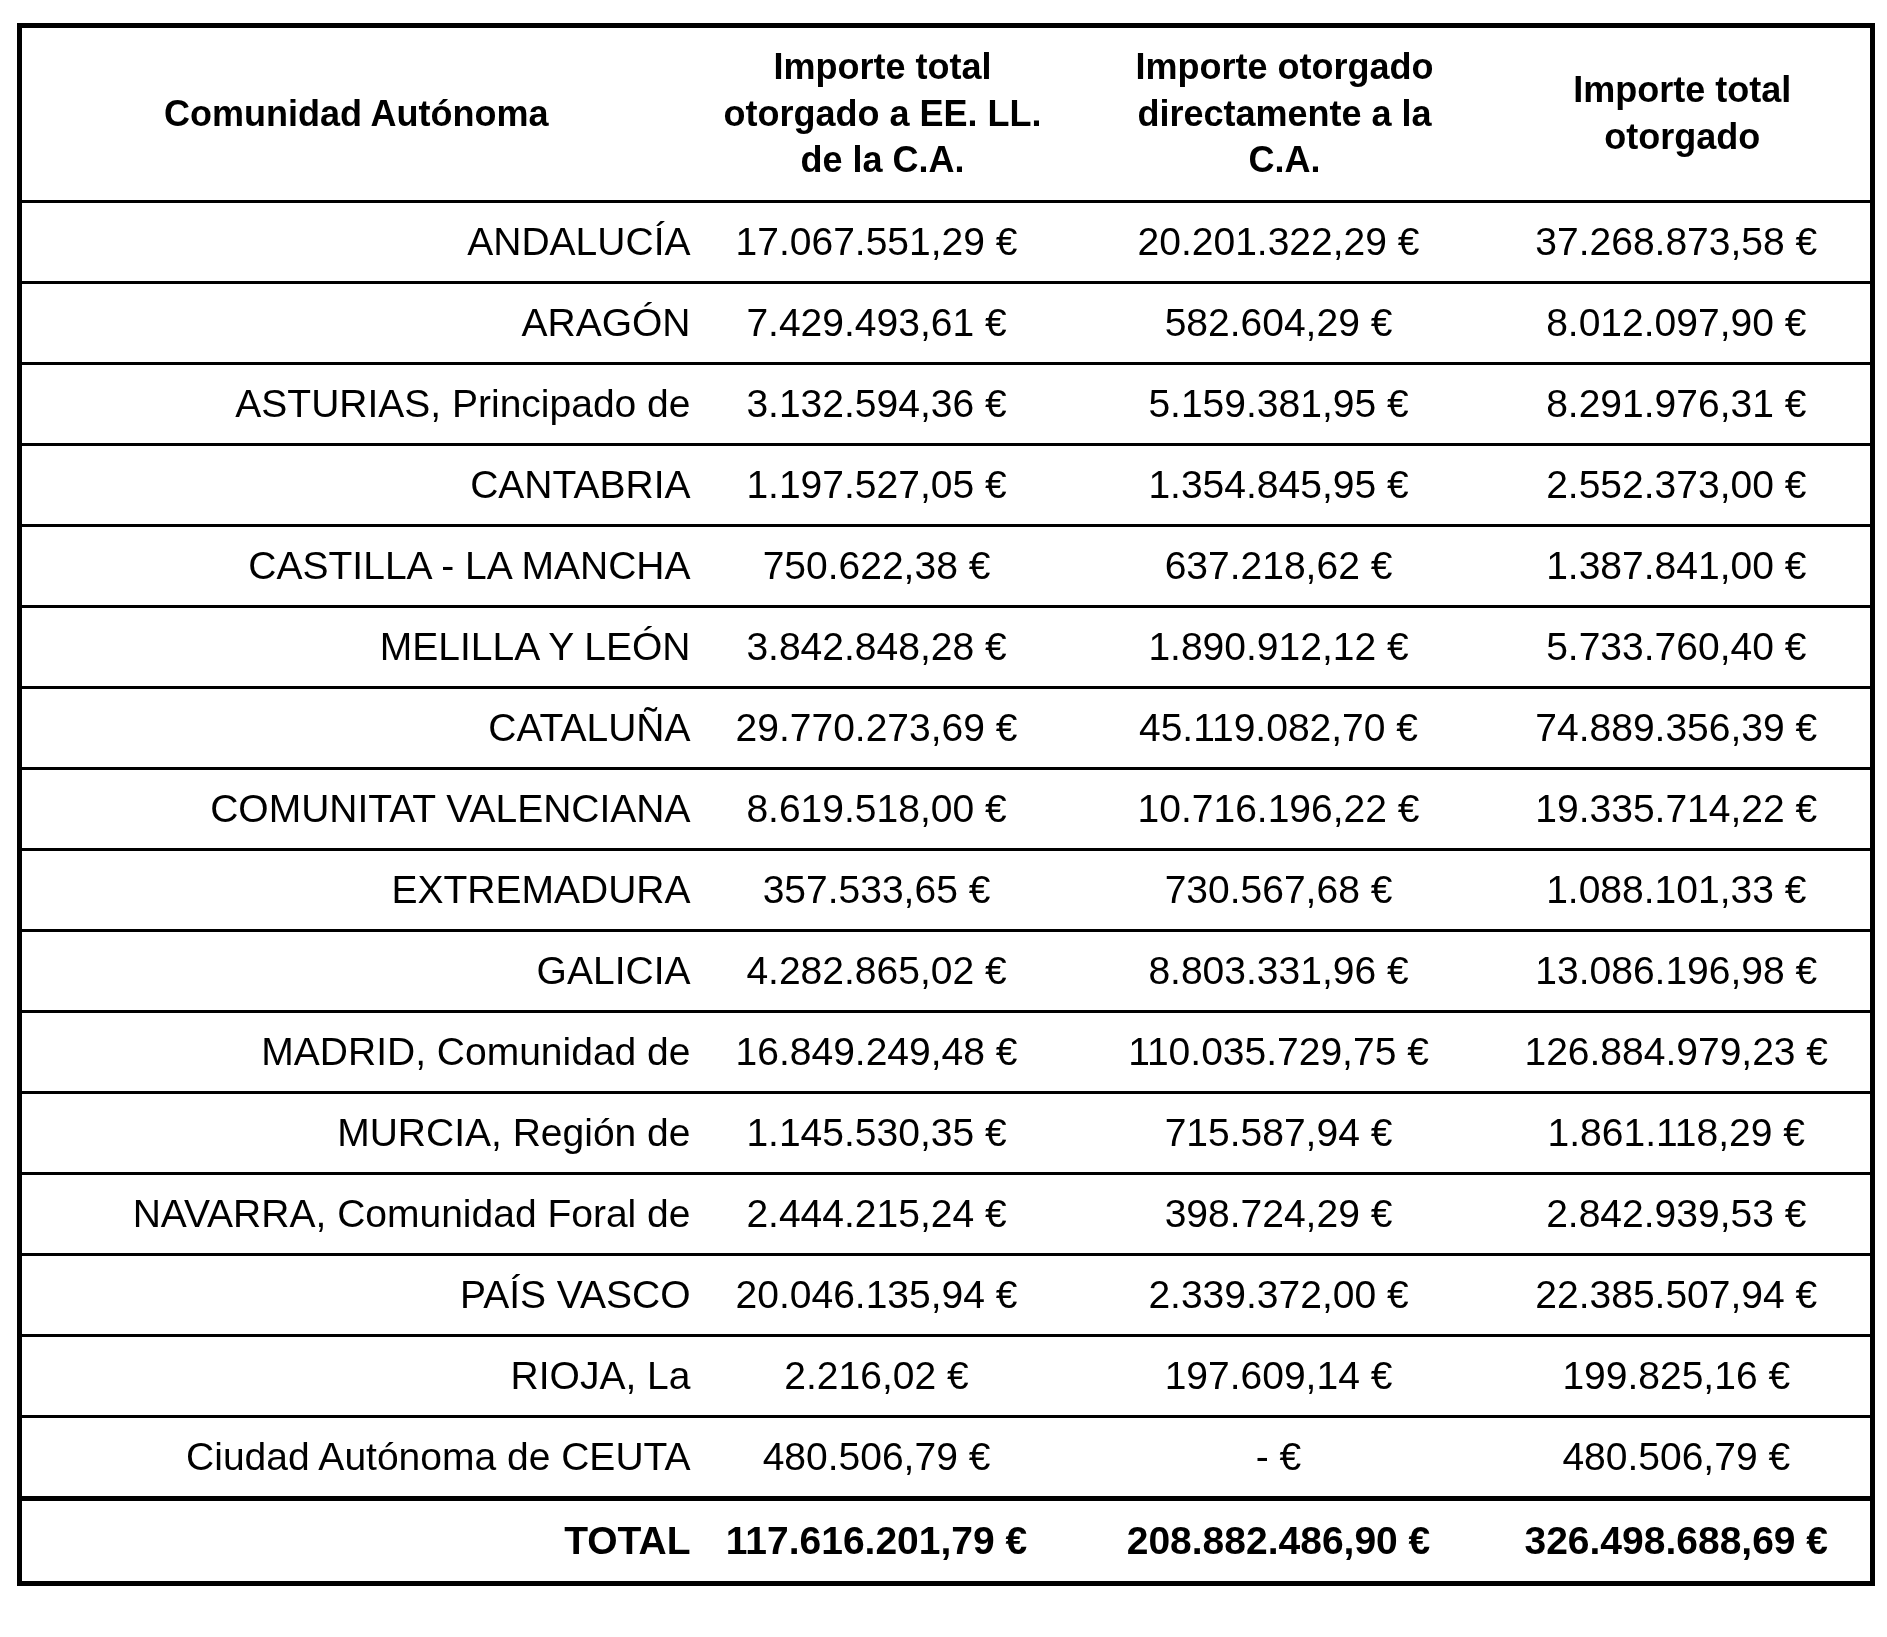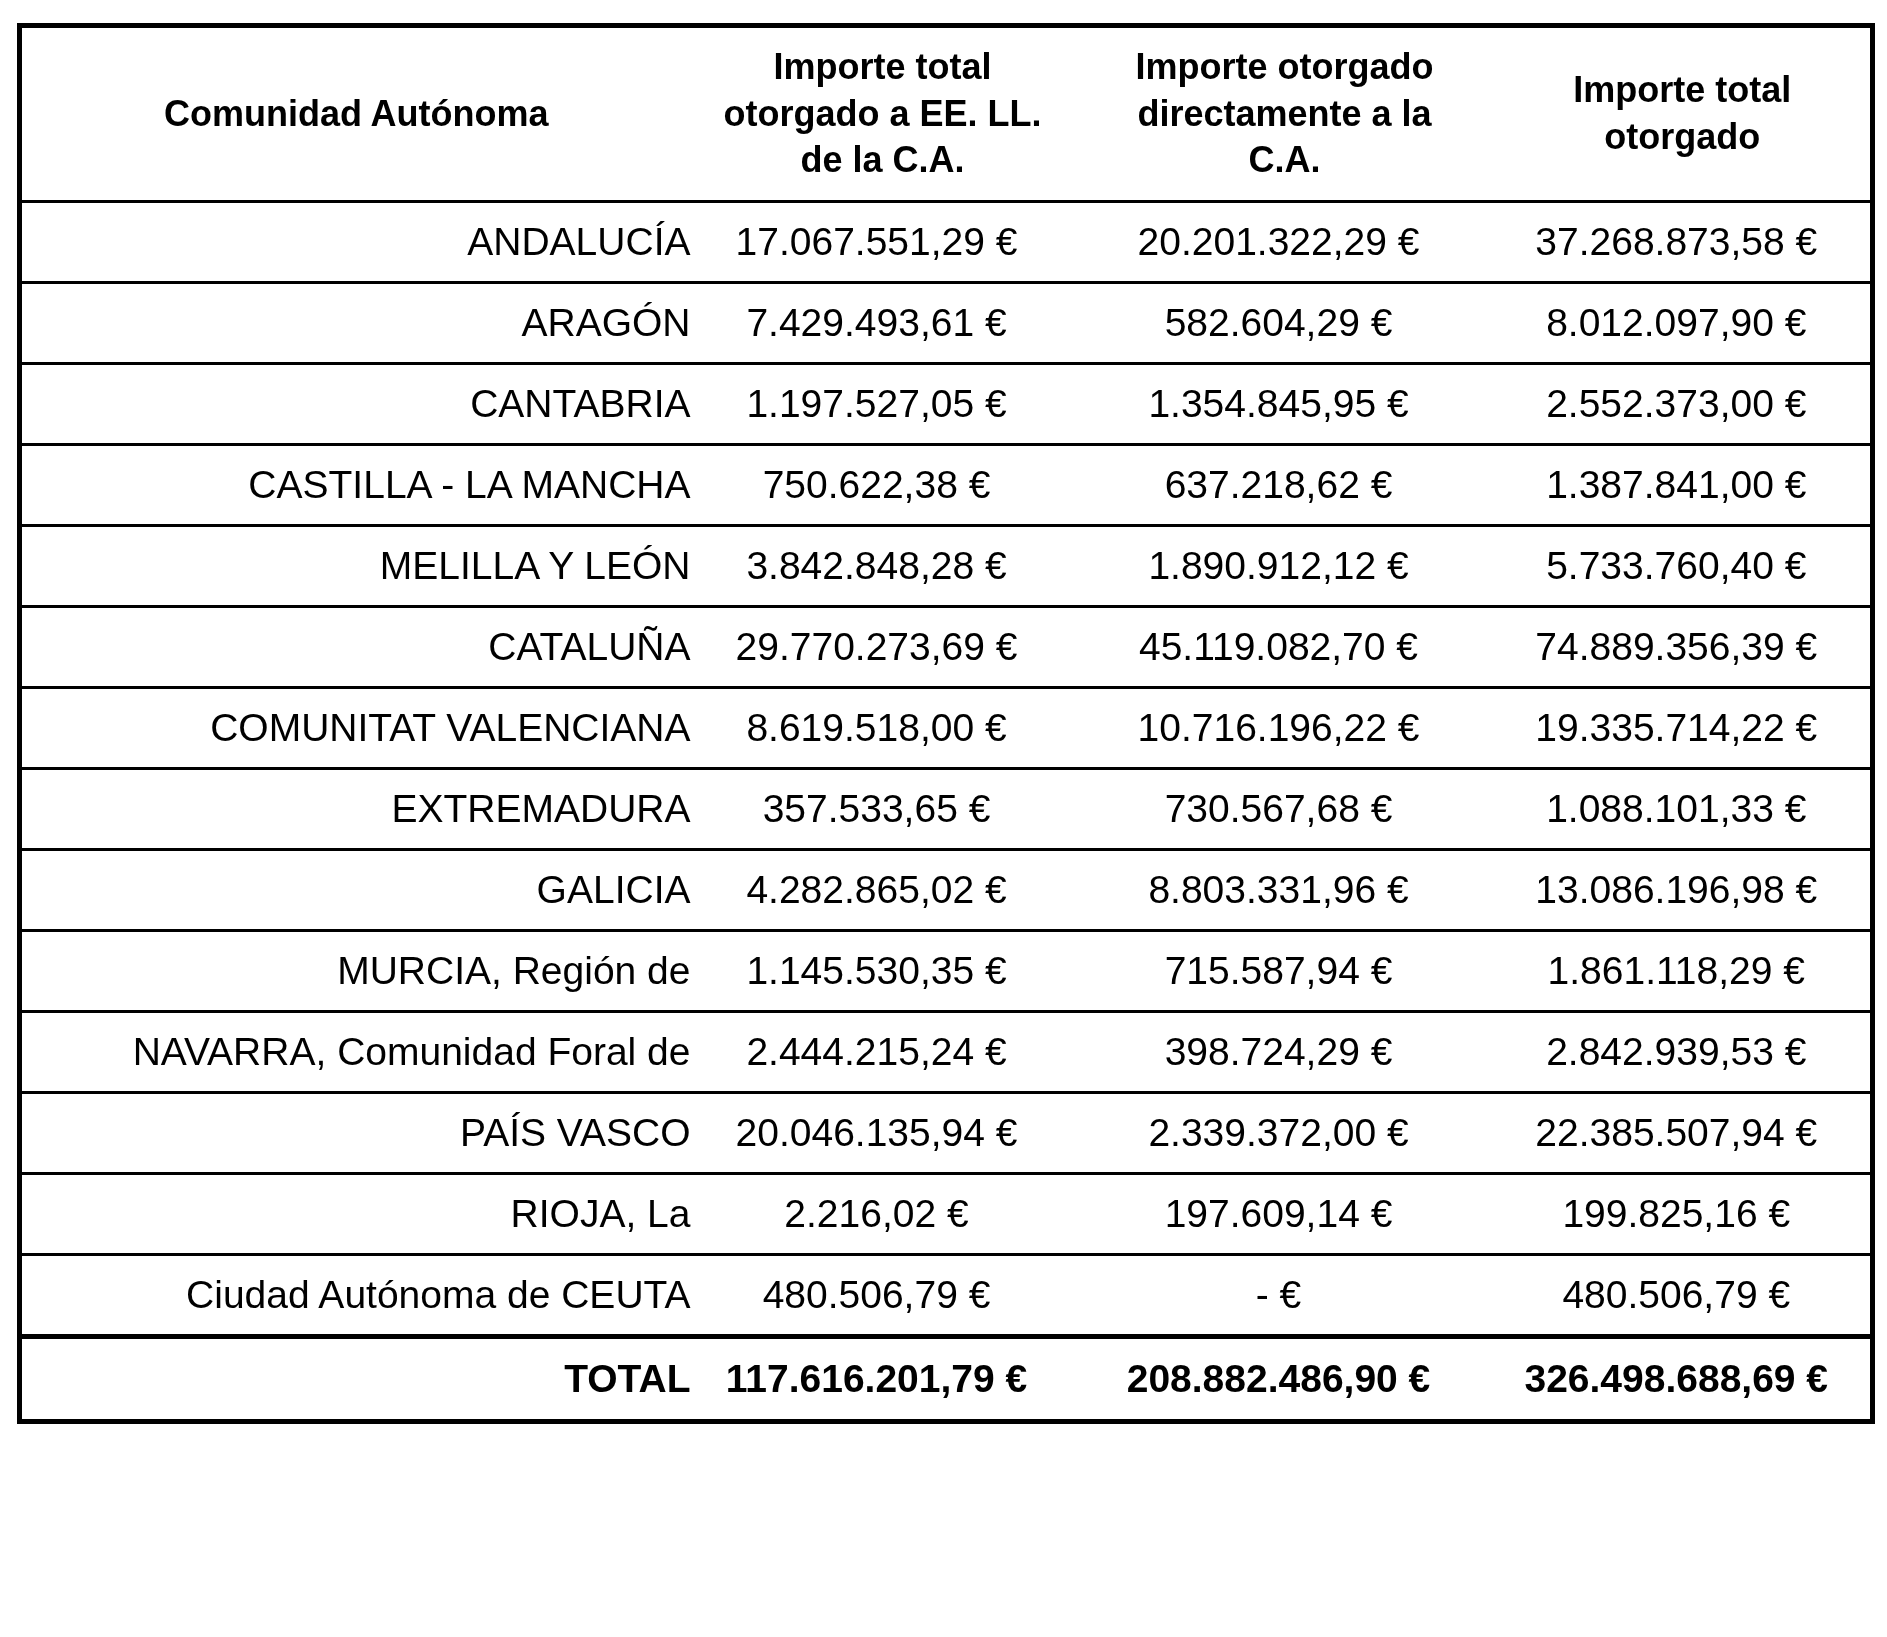--- a/index.html
+++ b/index.html
@@ -95,20 +95,26 @@
         <td class="num">20.201.322,29 €</td>
         <td class="num">37.268.873,58 €</td>
       </tr>
       <tr>
         <td class="name">ARAGÓN</td>
         <td class="num">7.429.493,61 €</td>
         <td class="num">582.604,29 €</td>
         <td class="num">8.012.097,90 €</td>
       </tr>
       <tr>
+        <td class="name">ASTURIAS, Principado de</td>
+        <td class="num">3.132.594,36 €</td>
+        <td class="num">5.159.381,95 €</td>
+        <td class="num">8.291.976,31 €</td>
+      </tr>
+      <tr>
         <td class="name">CANTABRIA</td>
         <td class="num">1.197.527,05 €</td>
         <td class="num">1.354.845,95 €</td>
         <td class="num">2.552.373,00 €</td>
       </tr>
       <tr>
         <td class="name">CASTILLA - LA MANCHA</td>
         <td class="num">750.622,38 €</td>
         <td class="num">637.218,62 €</td>
         <td class="num">1.387.841,00 €</td>
@@ -137,20 +143,26 @@
         <td class="num">730.567,68 €</td>
         <td class="num">1.088.101,33 €</td>
       </tr>
       <tr>
         <td class="name">GALICIA</td>
         <td class="num">4.282.865,02 €</td>
         <td class="num">8.803.331,96 €</td>
         <td class="num">13.086.196,98 €</td>
       </tr>
       <tr>
+        <td class="name">MADRID, Comunidad de</td>
+        <td class="num">16.849.249,48 €</td>
+        <td class="num">110.035.729,75 €</td>
+        <td class="num">126.884.979,23 €</td>
+      </tr>
+      <tr>
         <td class="name">MURCIA, Región de</td>
         <td class="num">1.145.530,35 €</td>
         <td class="num">715.587,94 €</td>
         <td class="num">1.861.118,29 €</td>
       </tr>
       <tr>
         <td class="name">NAVARRA, Comunidad Foral de</td>
         <td class="num">2.444.215,24 €</td>
         <td class="num">398.724,29 €</td>
         <td class="num">2.842.939,53 €</td>

